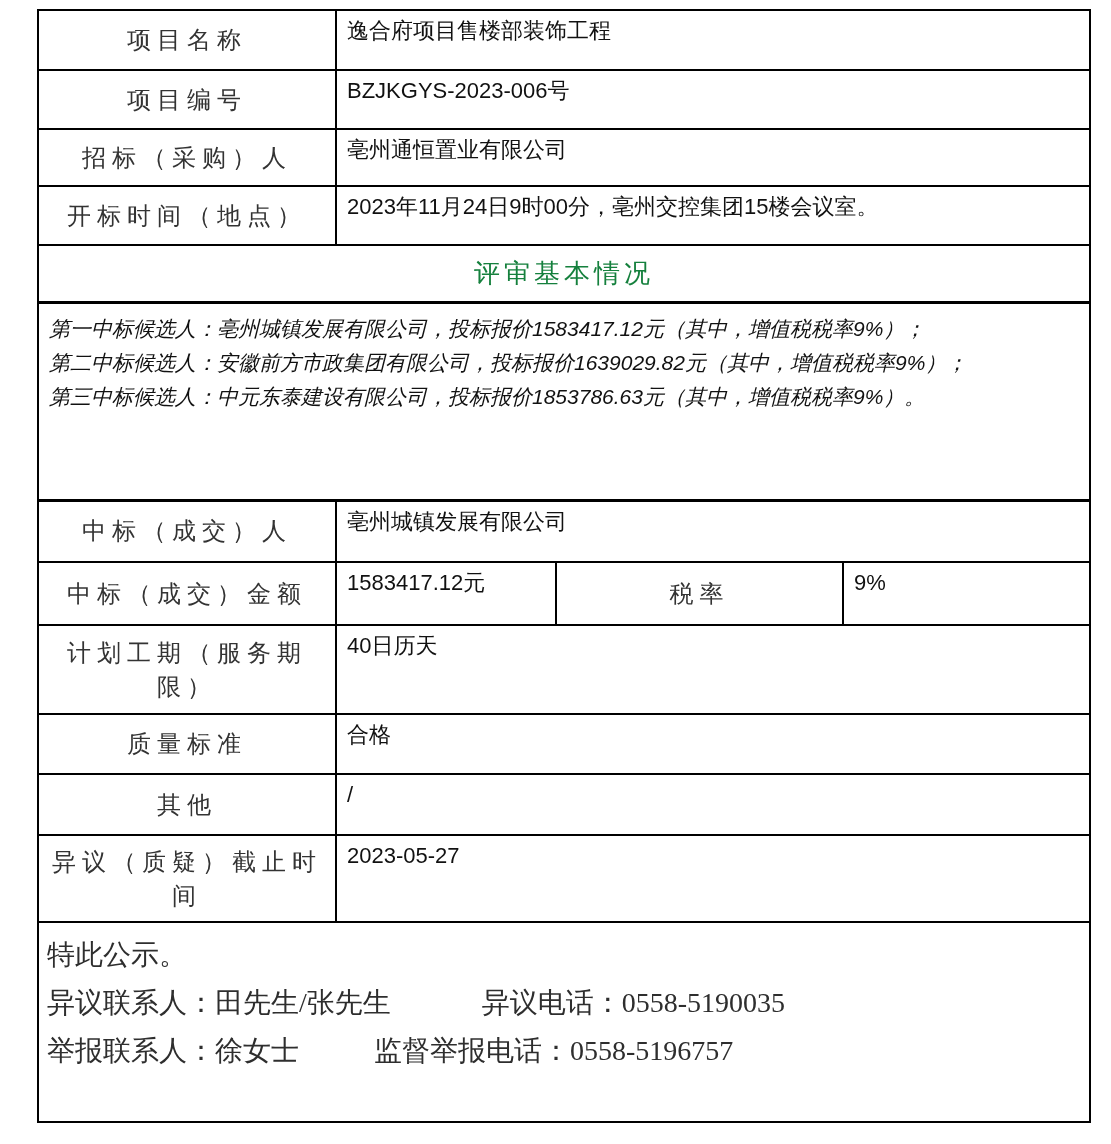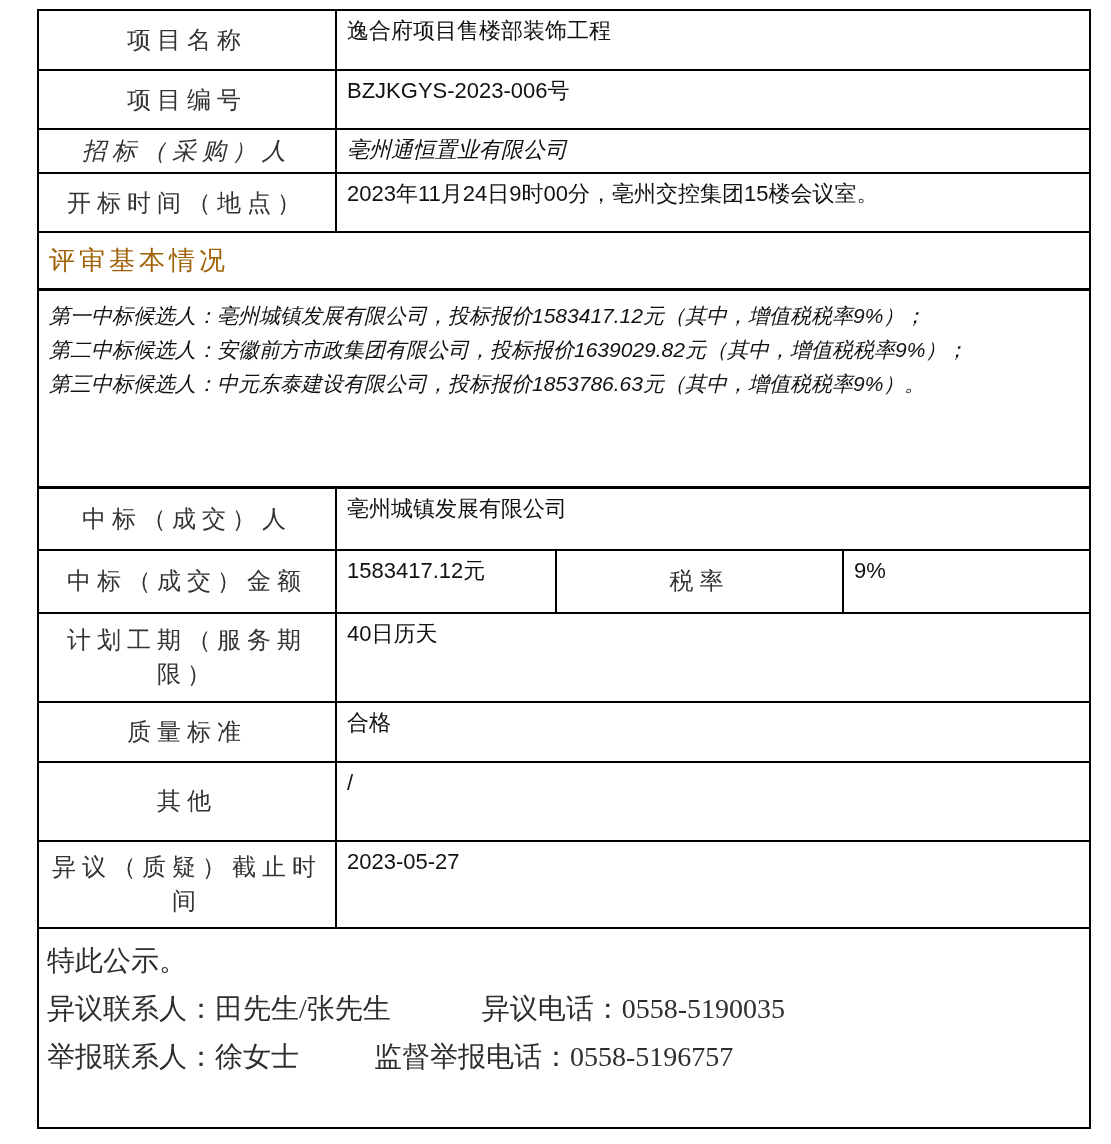--- a/index.html
+++ b/index.html
@@ -45,25 +45,25 @@
     font-size: 22px;
     color: #111111;
     text-align: left;
     vertical-align: top;
     padding: 6px 10px 2px 10px;
     line-height: 28px;
   }
   .hdr {
     font-family: "Liberation Serif", "DejaVu Serif", serif;
     font-size: 26px;
-    color: #a16207;
-    text-align: left;
+    color: #15803d;
+    text-align: center;
     vertical-align: middle;
     letter-spacing: 4px;
-    padding: 10px;
+    padding: 2px;
   }
   .cand {
     font-family: "Liberation Sans", "DejaVu Sans", sans-serif;
     font-size: 21px;
     color: #111111;
     text-align: left;
     vertical-align: top;
     padding: 8px 10px 2px 10px;
   }
   .cand .cand-line {
@@ -81,29 +81,29 @@
   .foot .foot-line {
     line-height: 48px;
     white-space: nowrap;
   }
   .foot .gap-objection { margin-left: 84px; }
   .foot .gap-report    { margin-left: 68px; }
 
   
   .h-r1  { height: 60px; }
   .h-r2  { height: 59px; }
-  .h-r3  { height: 44px; font-style: italic; }
+  .h-r3  { height: 57px; }
   .h-r4  { height: 59px; }
   .h-r5  { height: 57px; }
   .h-r6  { height: 198px; }
   .h-r7  { height: 62px; }
   .h-r8  { height: 63px; }
   .h-r9  { height: 89px; }
   .h-r10 { height: 60px; }
-  .h-r11 { height: 79px; }
+  .h-r11 { height: 61px; }
   .h-r12 { height: 87px; }
   .h-r13 { height: 200px; margin-left: 46px; }
 
   
   tr.h-r6 td { border-top-width: 3px; border-bottom-width: 3px; font-style: italic; }
 </style>
 </head>
 <body>
 
 <div class="doc">

